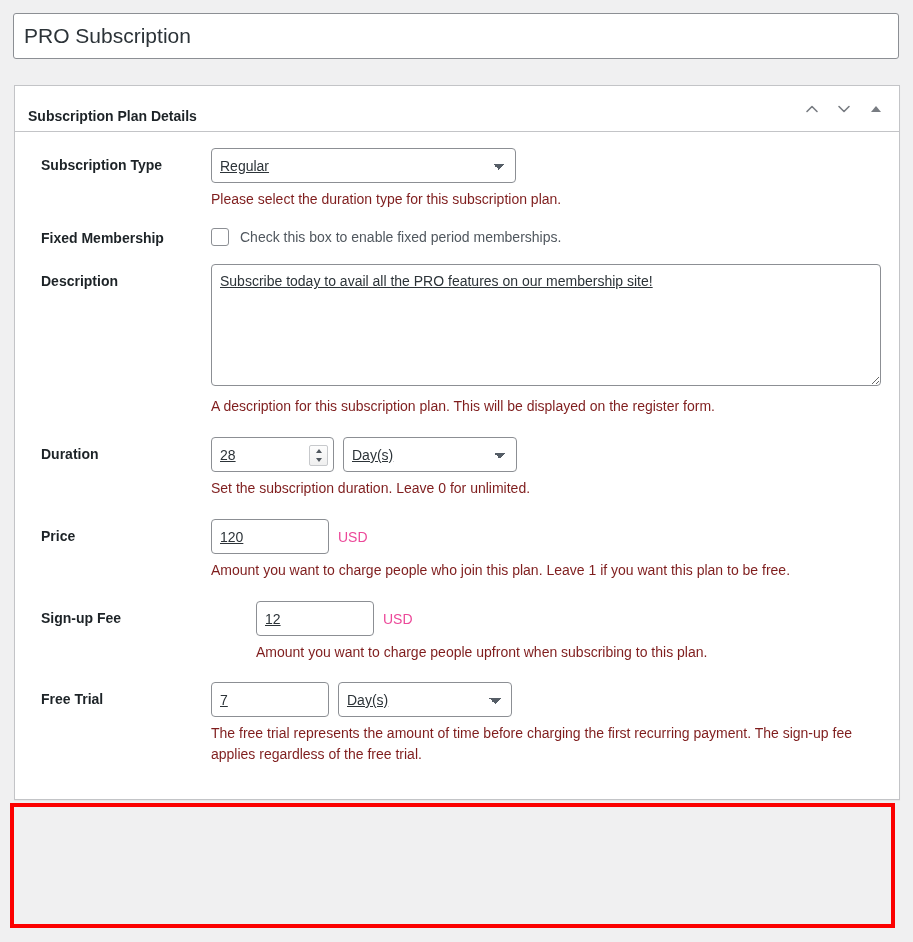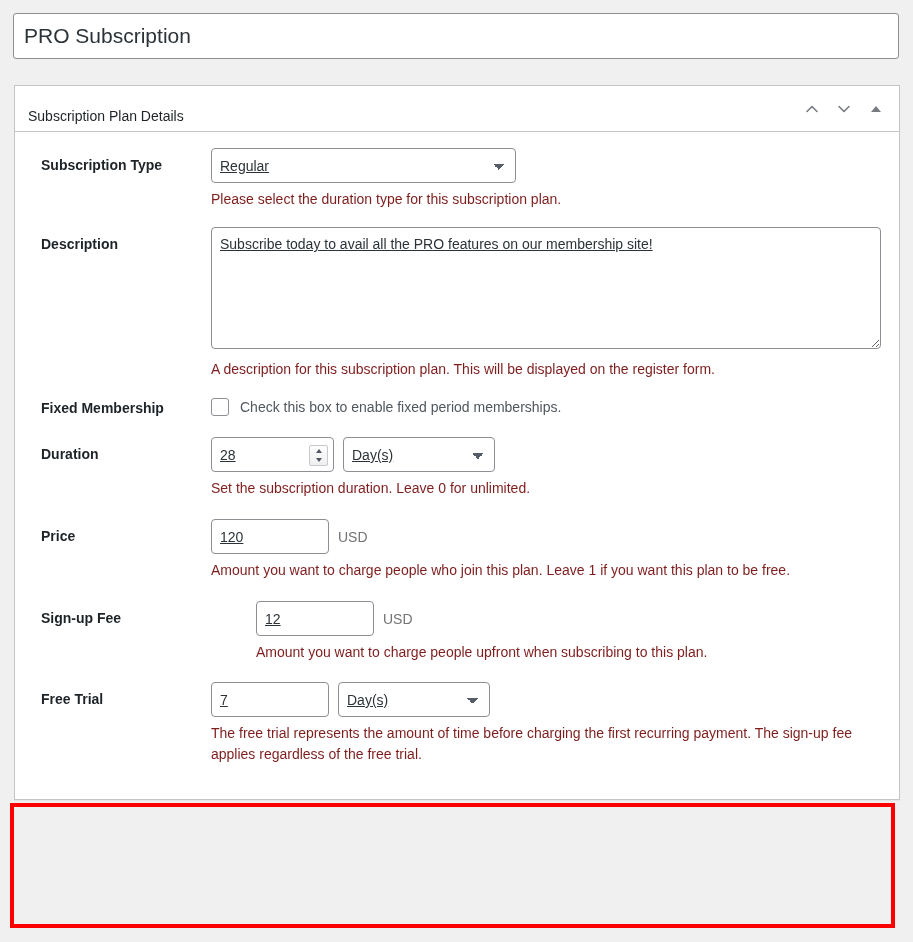--- a/index.html
+++ b/index.html
@@ -55,21 +55,21 @@
     position: relative;
     height: 46px;
     border-bottom: 1px solid #c3c4c7;
     display: flex;
     align-items: center;
     padding: 0 12px 0 13px;
     box-sizing: border-box;
   }
   .panel-title {
     font-size: 14px;
-    font-weight: 400;
+    font-weight: 700;
     color: #1d2327;
     line-height: 1.4;
     margin-top: 16px;
   }
   .panel-actions {
     position: absolute;
     right: 8px;
     top: 0;
     height: 46px;
     display: flex;
@@ -153,21 +153,21 @@
     background-image:
       linear-gradient(45deg, transparent 50%, #555d66 50%),
       linear-gradient(135deg, #555d66 50%, transparent 50%);
     background-position:
       calc(100% - 16px) 15px,
       calc(100% - 10px) 15px;
     background-size: 6px 6px, 6px 6px;
     background-repeat: no-repeat;
   }
   select.sel-type { width: 305px; }
-  select.sel-unit { width: 152px; }
+  select.sel-unit { width: 174px; }
   textarea.ta {
     width: 670px;
     height: 122px;
     padding: 6px 8px;
     line-height: 20px;
     resize: vertical;
   }
 
   .spin-wrap { position: relative; display: inline-block; vertical-align: top; }
   .spinner {
@@ -190,21 +190,21 @@
     border-left: 3px solid transparent;
     border-right: 3px solid transparent;
     display: block;
   }
   .spinner i.up { border-bottom: 4px solid #50575e; }
   .spinner i.dn { border-top: 4px solid #50575e; }
 
   .inline { display: flex; align-items: center; gap: 9px; }
   .unit {
     font-size: 14px;
-    color: #737373;
+    color: #ec4899;
   }
 
   .cbrow { display: flex; align-items: center; gap: 11px; }
   .cbox {
     width: 18px; height: 18px;
     border: 1px solid #8c8f94;
     border-radius: 3px;
     background: #fff;
     box-sizing: border-box;
     cursor: pointer;
@@ -275,35 +275,35 @@
     <div class="field-row row-type">
       <div class="field-label">Subscription Type</div>
       <div class="field-control">
         <select class="sel sel-type">
           <option>Regular</option>
         </select>
         <p class="help">Please select the duration type for this subscription plan.</p>
       </div>
     </div>
 
-    <div class="field-row row-desc">
-      <div class="field-label">Description</div>
-      <div class="field-control">
-        <textarea class="ta" style="">Subscribe today to avail all the PRO features on our membership site!</textarea>
-        <p class="help">A description for this subscription plan. This will be displayed on the register form.</p>
-      </div>
-    </div>
-
     <div class="field-row row-fixed">
       <div class="field-label">Fixed Membership</div>
       <div class="field-control">
         <div class="cbrow">
           <span class="cbox"></span>
           <span class="cb-label">Check this box to enable fixed period memberships.</span>
         </div>
+      </div>
+    </div>
+
+    <div class="field-row row-desc">
+      <div class="field-label">Description</div>
+      <div class="field-control">
+        <textarea class="ta" style="">Subscribe today to avail all the PRO features on our membership site!</textarea>
+        <p class="help">A description for this subscription plan. This will be displayed on the register form.</p>
       </div>
     </div>
 
     <div class="field-row row-duration">
       <div class="field-label">Duration</div>
       <div class="field-control">
         <div class="inline">
           <span class="spin-wrap">
             <input class="txt num" type="text" value="28" style="">
             <span class="spinner">

